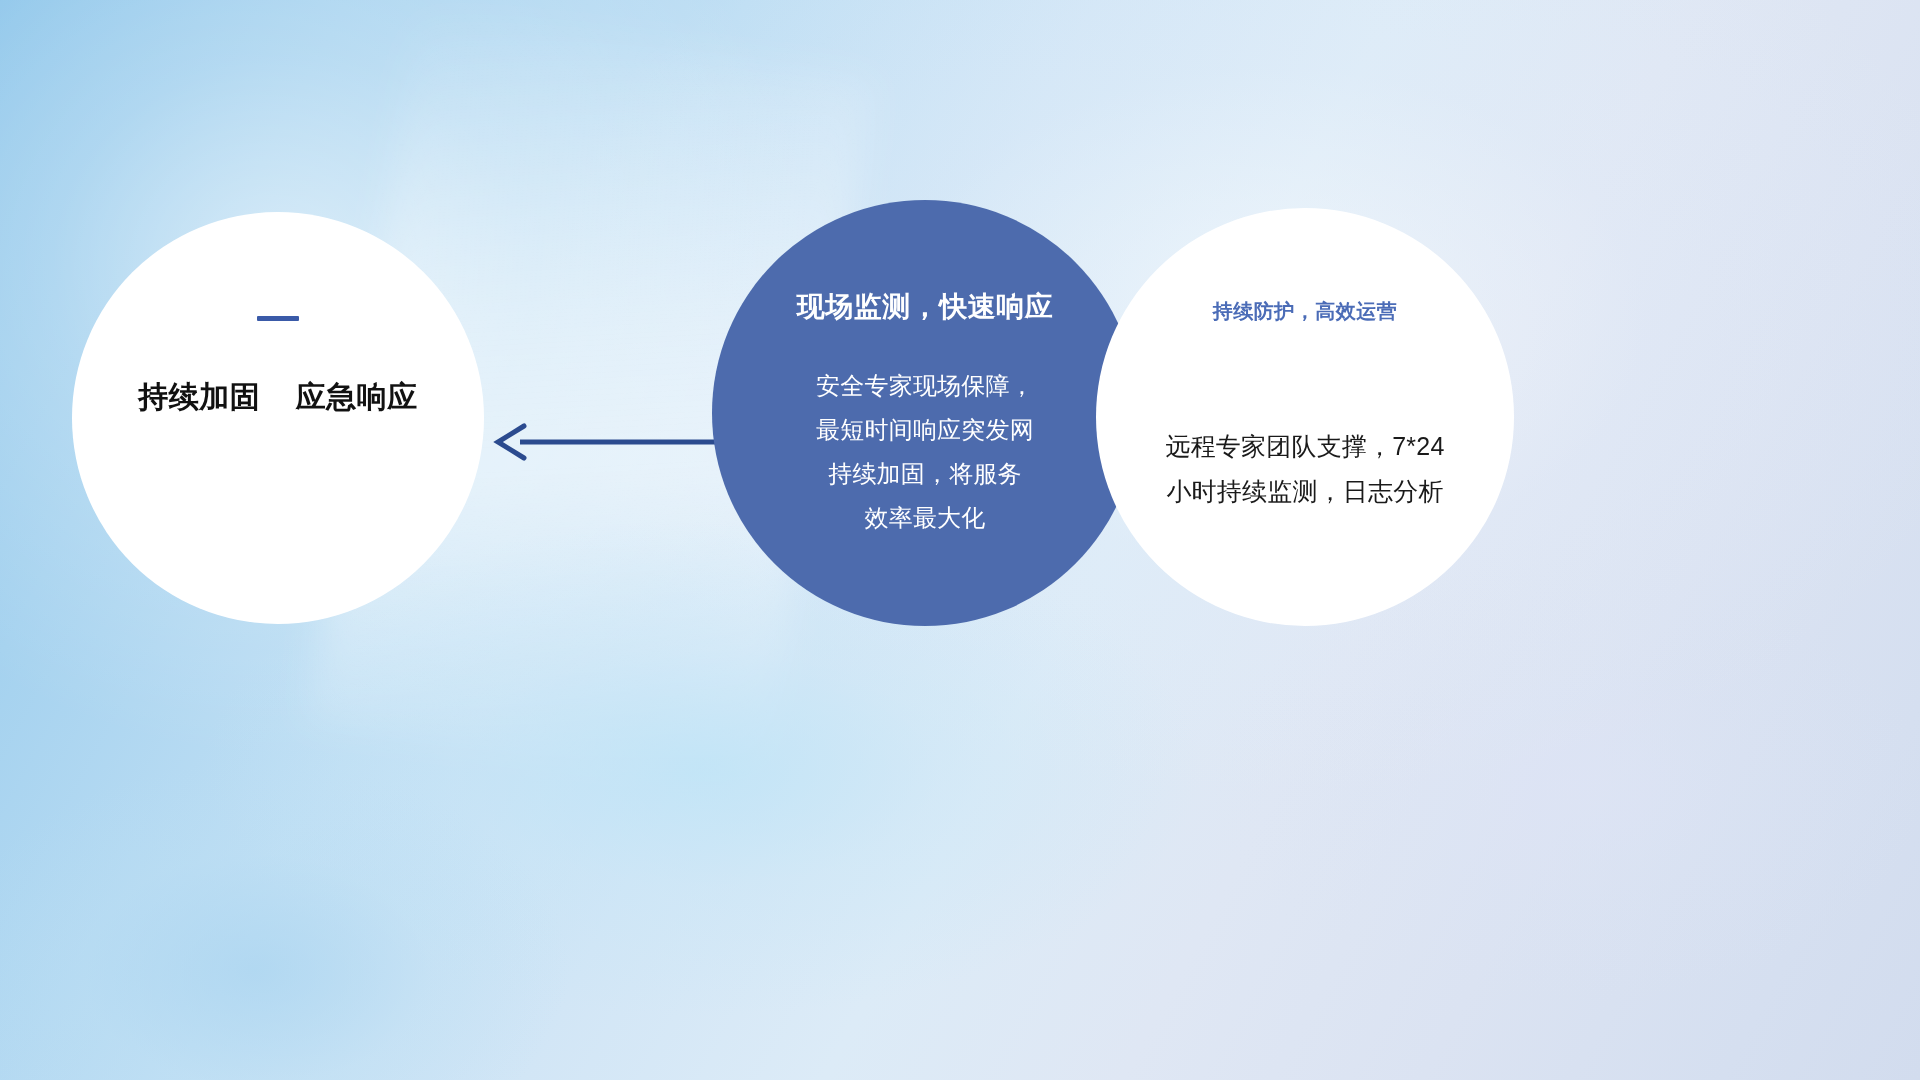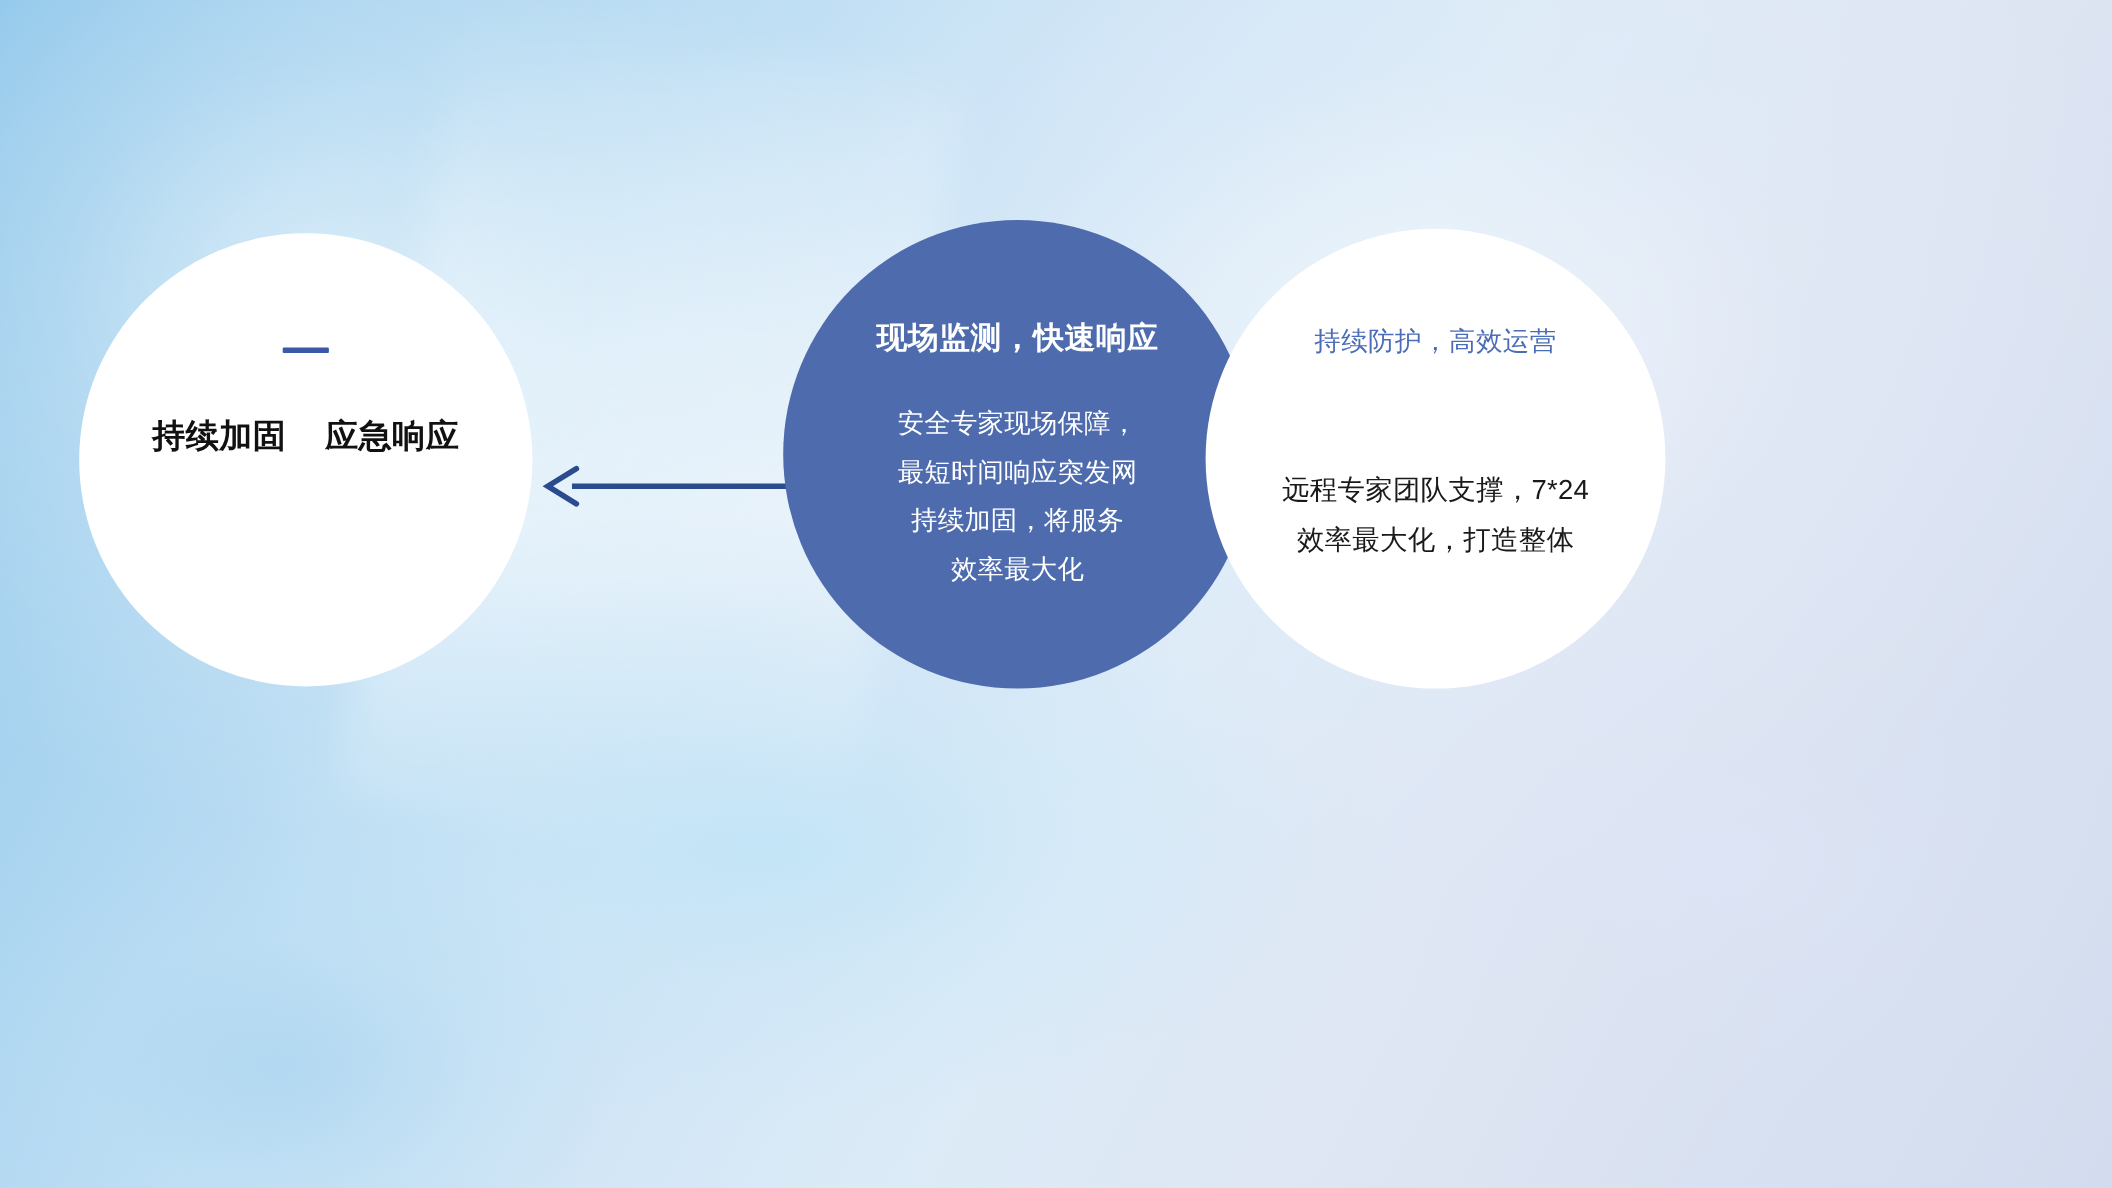--- a/index.html
+++ b/index.html
@@ -189,22 +189,22 @@
     top: 208px;
     width: 418px;
     height: 418px;
     background: #ffffff;
     z-index: 5;
     justify-content: flex-start;
     padding-top: 86px;
   }
   #circle-right .c-title {
     color: #4b6cb7;
-    font-weight: normal;
-    font-size: 24px;
+    font-weight: bold;
+    font-size: 20px;
     line-height: 34px;
     white-space: nowrap;
     letter-spacing: 0.5px;
   }
   #circle-right .c-body {
     margin-top: 96px;
     color: #1a1a1a;
     font-size: 25px;
     line-height: 45px;
     text-align: center;
@@ -244,17 +244,17 @@
       <div>最短时间响应突发网</div>
       <div>持续加固，将服务</div>
       <div>效率最大化</div>
     </div>
   </div>
 
   <div class="circle" id="circle-right">
     <div class="c-title">持续防护，高效运营</div>
     <div class="c-body">
       <div>远程专家团队支撑，7*24</div>
-      <div>效率最大化，打造整体</div>
+      <div>小时持续监测，日志分析</div>
     </div>
   </div>
 
 </div>
 
 </body></html>

